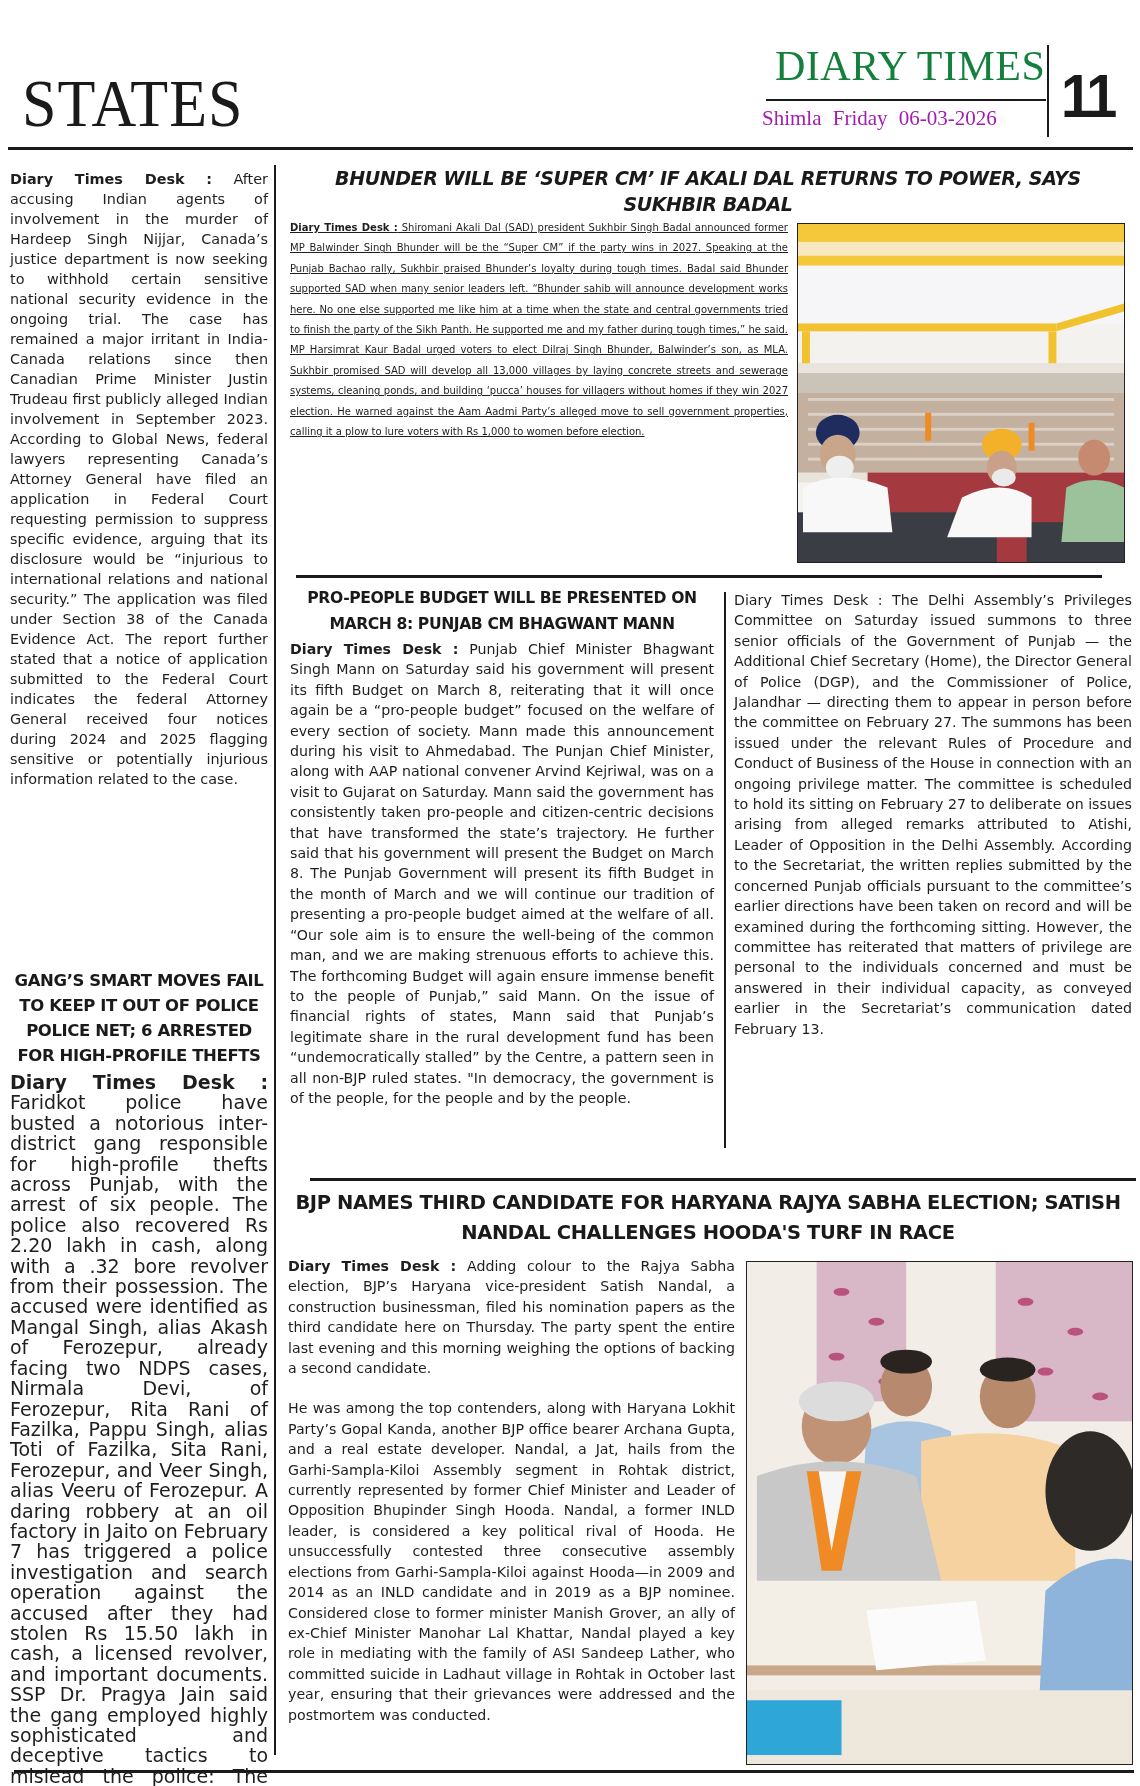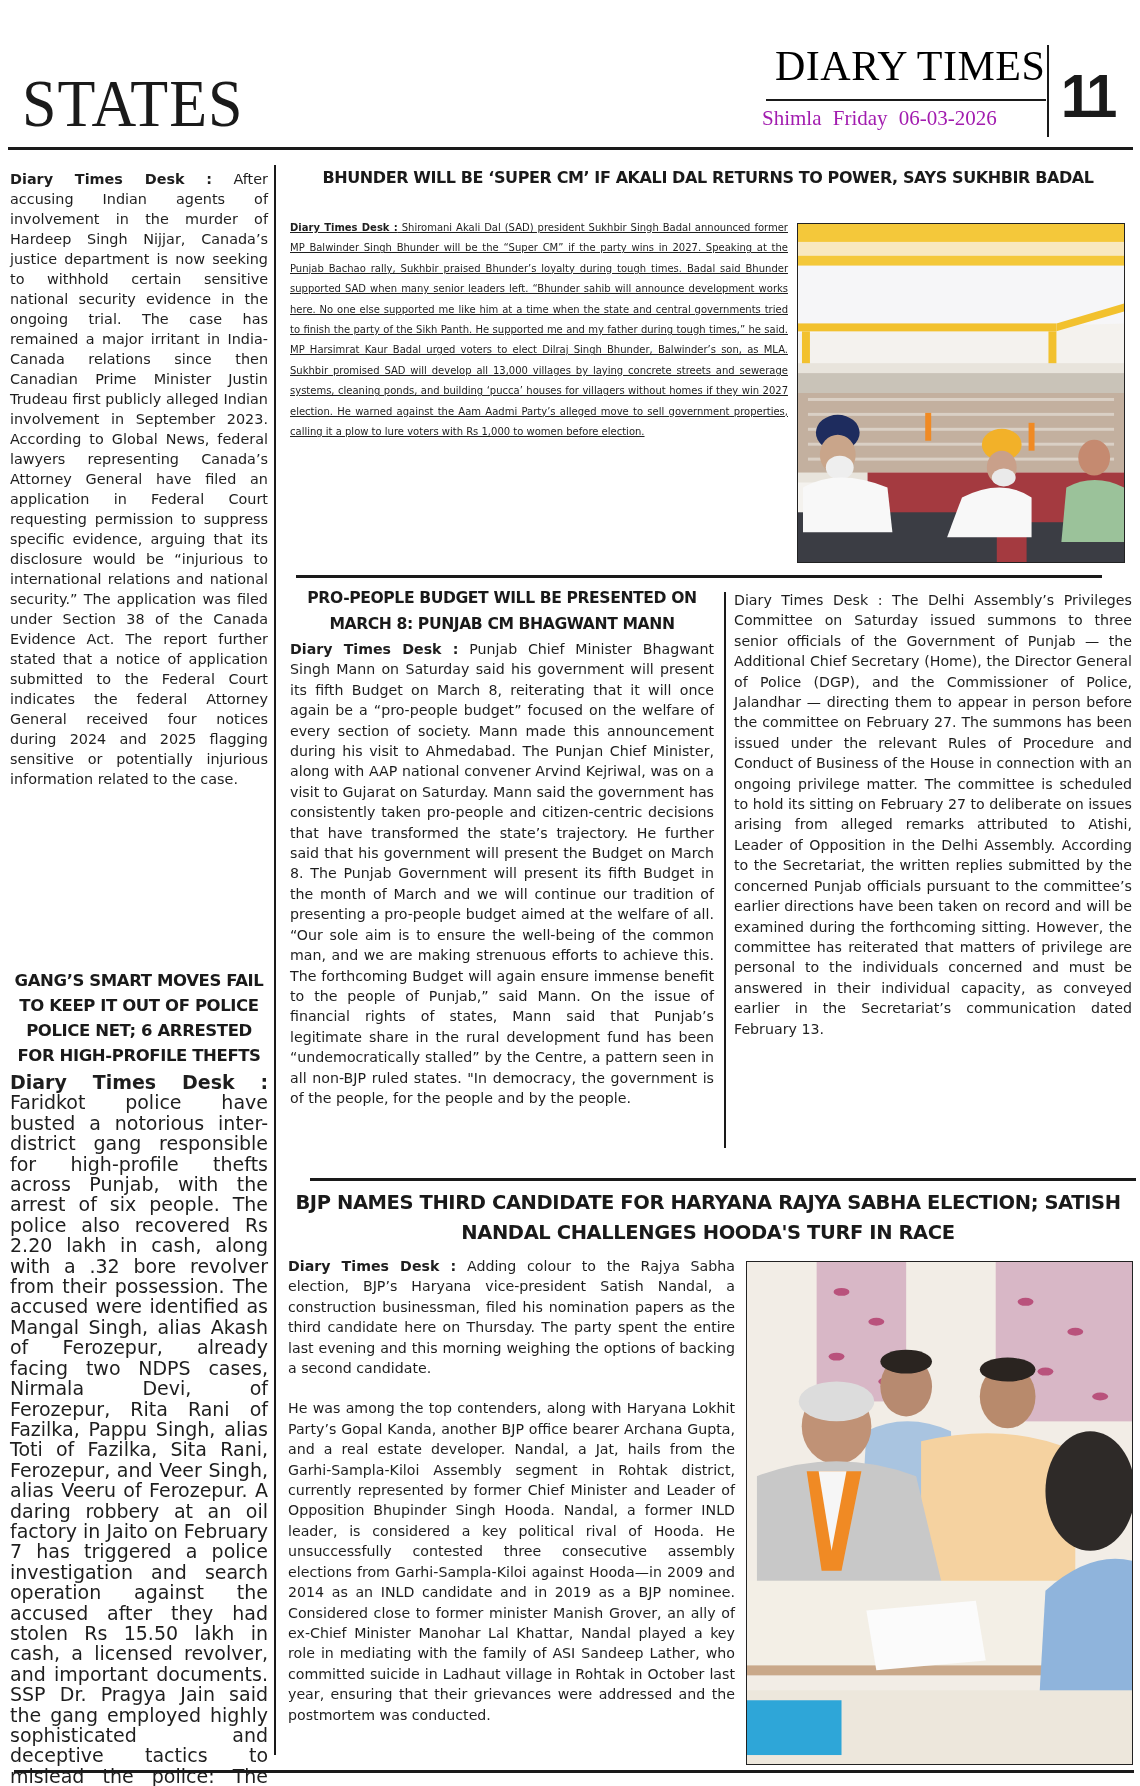--- a/index.html
+++ b/index.html
@@ -1,21 +1,21 @@
 <!DOCTYPE html>
 <html><head>
 <meta charset="utf-8">
 <style>
   * { box-sizing: border-box; margin: 0; padding: 0; }
   html, body { width: 1140px; height: 1786px; background: #fff; overflow: hidden; }
   body { position: relative; font-family: "DejaVu Sans", sans-serif; color: #1a1a1a; }
 
   .masthead { position: absolute; left: 0; top: 0; width: 1140px; height: 150px; }
   .section-title { position: absolute; left: 22px; top: 66px; font-family: "Liberation Serif", serif; font-size: 62px; letter-spacing: 1px; color: #1a1a1a; transform: scaleY(1.08); transform-origin: top left; }
-  .paper-name { position: absolute; left: 775px; top: 42px; font-family: "Liberation Serif", serif; font-size: 42px; letter-spacing: 0.5px; color: #000000; }
+  .paper-name { position: absolute; left: 775px; top: 42px; font-family: "Liberation Serif", serif; font-size: 42px; letter-spacing: 0.5px; color: #15803d; }
   .name-rule { position: absolute; left: 766px; top: 99px; width: 280px; height: 2px; background: #1a1a1a; }
   .dateline { position: absolute; left: 762px; top: 106px; font-family: "Liberation Serif", serif; font-size: 21px; color: #a21caf; word-spacing: 6px; }
   .vrule-head { position: absolute; left: 1047px; top: 45px; width: 2px; height: 92px; background: #1a1a1a; }
   .page-num { position: absolute; left: 1058px; top: 60px; font-family: "Liberation Sans", sans-serif; font-weight: 900; font-size: 62px; color: #1a1a1a; letter-spacing: -3px; transform: scaleX(0.9); }
   .head-rule { position: absolute; left: 8px; top: 147px; width: 1125px; height: 3px; background: #1a1a1a; }
 
   .col-rule { position: absolute; width: 2px; background: #1a1a1a; }
   .hrule { position: absolute; height: 3px; background: #1a1a1a; }
 
   .article { position: absolute; }
@@ -59,21 +59,21 @@
 </div>
 
 <div class="article" style="left:10px; top:968px; width:258px;">
   <div class="headline" style="font-size:16.5px; line-height:25px;">GANG’S SMART MOVES FAIL TO KEEP IT OUT OF POLICE POLICE NET; 6 ARRESTED FOR HIGH-PROFILE THEFTS</div>
   <div class="body" style="font-size:19px; line-height:20.4px; margin-top:4px;">
     <p><span class="lead">Diary Times Desk :</span><span> Faridkot police have busted a notorious inter-district gang responsible for high-profile thefts across Punjab, with the arrest of six people. The police also recovered Rs 2.20 lakh in cash, along with a .32 bore revolver from their possession. The accused were identified as Mangal Singh, alias Akash of Ferozepur, already facing two NDPS cases, Nirmala Devi, of Ferozepur, Rita Rani of Fazilka, Pappu Singh, alias Toti of Fazilka, Sita Rani, Ferozepur, and Veer Singh, alias Veeru of Ferozepur. A daring robbery at an oil factory in Jaito on February 7 has triggered a police investigation and search operation against the accused after they had stolen Rs 15.50 lakh in cash, a licensed revolver, and important documents. SSP Dr. Pragya Jain said the gang employed highly sophisticated and deceptive tactics to mislead the police: The female members of the gang would conduct "recce" (spying) during the day at factories, shops, and houses to identify targets.</span></p>
   </div>
 </div>
 
 <div class="article" style="left:288px; top:165px; width:840px;">
-  <div class="headline" style="font-size:16px; line-height:26px; padding:0 8px;">BHUNDER WILL BE ‘SUPER CM’ IF AKALI DAL RETURNS TO POWER, SAYS SUKHBIR BADAL</div>
+  <div class="headline" style="font-size:19px; line-height:26px; padding:0 8px;font-style:italic;">BHUNDER WILL BE ‘SUPER CM’ IF AKALI DAL RETURNS TO POWER, SAYS SUKHBIR BADAL</div>
 </div>
 <div class="article" style="left:290px; top:218px; width:498px;">
   <div class="body" style="font-size:10px; line-height:20.4px;text-decoration:underline;">
     <p><span class="lead">Diary Times Desk :</span><span> Shiromani Akali Dal (SAD) president Sukhbir Singh Badal announced former MP Balwinder Singh Bhunder will be the “Super CM” if the party wins in 2027. Speaking at the Punjab Bachao rally, Sukhbir praised Bhunder’s loyalty during tough times. Badal said Bhunder supported SAD when many senior leaders left. “Bhunder sahib will announce development works here. No one else supported me like him at a time when the state and central governments tried to finish the party of the Sikh Panth. He supported me and my father during tough times,” he said. MP Harsimrat Kaur Badal urged voters to elect Dilraj Singh Bhunder, Balwinder’s son, as MLA. Sukhbir promised SAD will develop all 13,000 villages by laying concrete streets and sewerage systems, cleaning ponds, and building ‘pucca’ houses for villagers without homes if they win 2027 election. He warned against the Aam Aadmi Party’s alleged move to sell government properties, calling it a plow to lure voters with Rs 1,000 to women before election.</span></p>
   </div>
 </div>
 <div class="photo" style="left:797px; top:223px; width:328px; height:340px;">
   <svg viewBox="0 0 328 340" preserveAspectRatio="none">
     <rect width="328" height="340" fill="#f4f2ee"></rect>
     <rect x="0" y="0" width="328" height="42" fill="#f4c83a"></rect>

